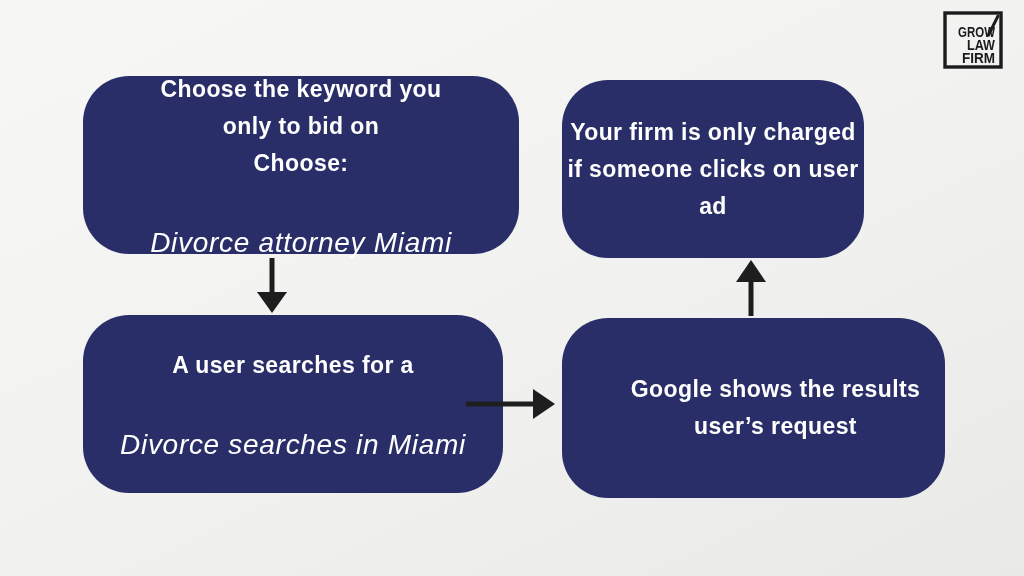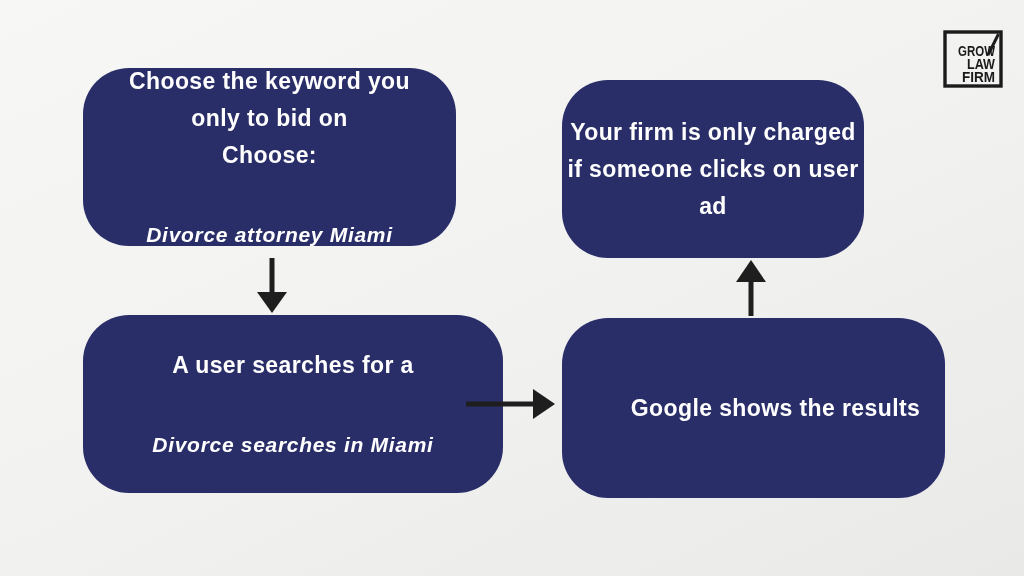--- a/index.html
+++ b/index.html
@@ -28,38 +28,38 @@
   }
   .line {
     font-weight: bold;
     font-size: 23px;
     line-height: 37px;
     letter-spacing: 0.4px;
     white-space: nowrap;
   }
   .line.italic {
     font-style: italic;
-    font-weight: bold;
-    font-size: 21px;
+    font-weight: normal;
+    font-size: 28px;
     line-height: 33px;
     letter-spacing: 0.7px;
     margin-top: 44px;
   }
-  #box-choose-keyword { left: 83px;  top: 68px;  width: 373px; height: 178px; }
+  #box-choose-keyword { left: 83px;  top: 76px;  width: 436px; height: 178px; }
   #box-firm-charged   { left: 562px; top: 80px;  width: 302px; height: 178px; }
   #box-user-search    { left: 83px;  top: 315px; width: 420px; height: 178px; justify-content: center; }
   #box-google-results { left: 562px; top: 318px; width: 383px; height: 180px; padding-left: 44px; }
   .arrow { position: absolute; color: var(--arrow, #1e1e1e); }
   .arrow svg { display: block; }
   #arrow-down  { left: 256px; top: 258px; }
   #arrow-right { left: 466px; top: 388px; }
   #arrow-up    { left: 735px; top: 259px; }
   .logo {
     position: absolute;
-    left: 942px; top: 29px;
+    left: 942px; top: 10px;
     color: var(--logo-ink, #1b1b1b);
   }
   .logo svg text {
     font-family: "Liberation Sans", sans-serif;
     font-weight: bold;
     font-size: 14.5px;
     fill: currentColor;
   }
 </style>
 </head>
@@ -80,20 +80,21 @@
     <div class="line">ad</div>
   </div>
 
   <div class="flow-box" id="box-user-search">
     <div class="line">A user searches for a</div>
     <div class="line italic">Divorce searches in Miami</div>
   </div>
 
   <div class="flow-box" id="box-google-results">
     <div class="line">Google shows the results</div>
+    <div class="line">user’s request</div>
   </div>
 
   <div class="arrow" id="arrow-down">
     <svg width="32" height="56" viewBox="0 0 32 56" fill="currentColor">
       <rect x="13.5" y="0" width="5" height="37"></rect>
       <polygon points="1,34 31,34 16,55"></polygon>
     </svg>
   </div>
   <div class="arrow" id="arrow-right">
     <svg width="90" height="32" viewBox="0 0 90 32" fill="currentColor">

